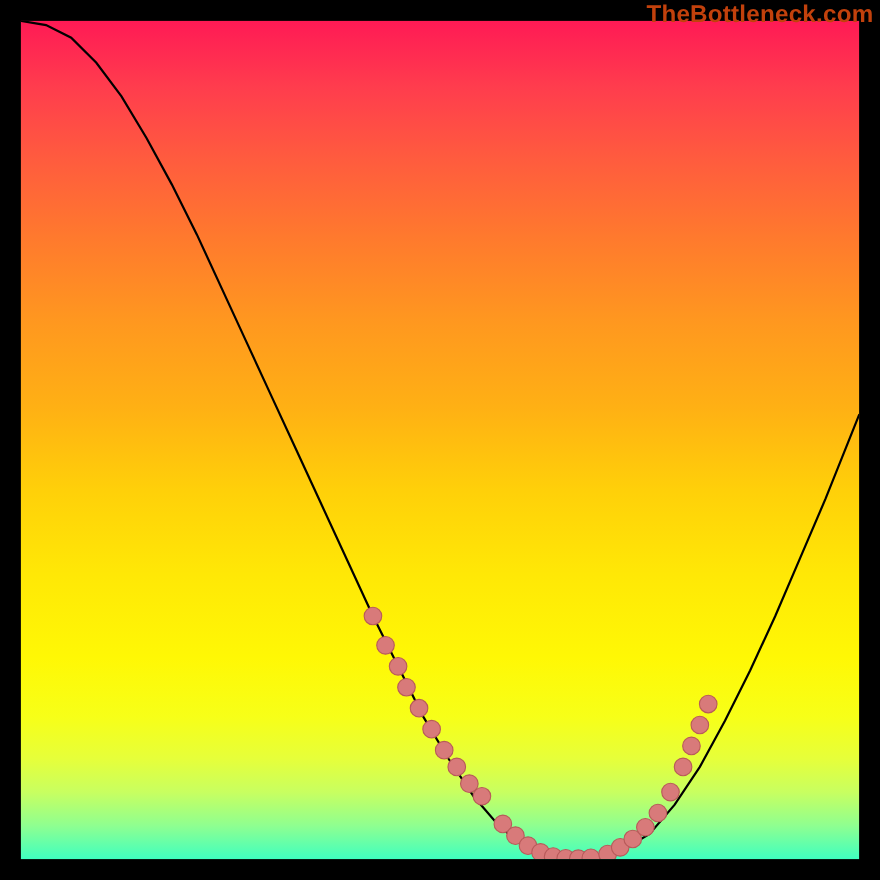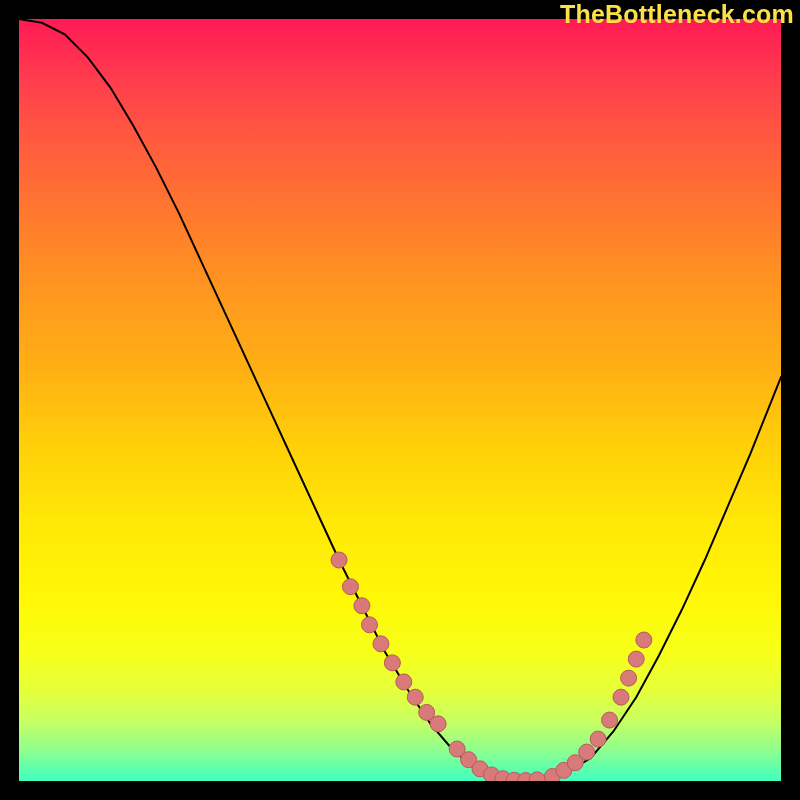--- a/index.html
+++ b/index.html
@@ -30,23 +30,23 @@
       #e6ff3a 88%,
       #c8ff60 92%,
       #8fff90 96%,
       #3fffc0 100%);
   }
   .watermark {
     position: absolute;
     top: 0px;
     right: 6px;
     font-family: Arial, Helvetica, sans-serif;
-    font-size: 25px;
+    font-size: 22px;
     font-weight: 600;
-    color: #fde047;
+    color: #c2410c;
     letter-spacing: 0.2px;
   }
   svg.curve {
     position: absolute;
     left: 0;
     top: 0;
     width: 762px;
     height: 762px;
   }
 </style>

